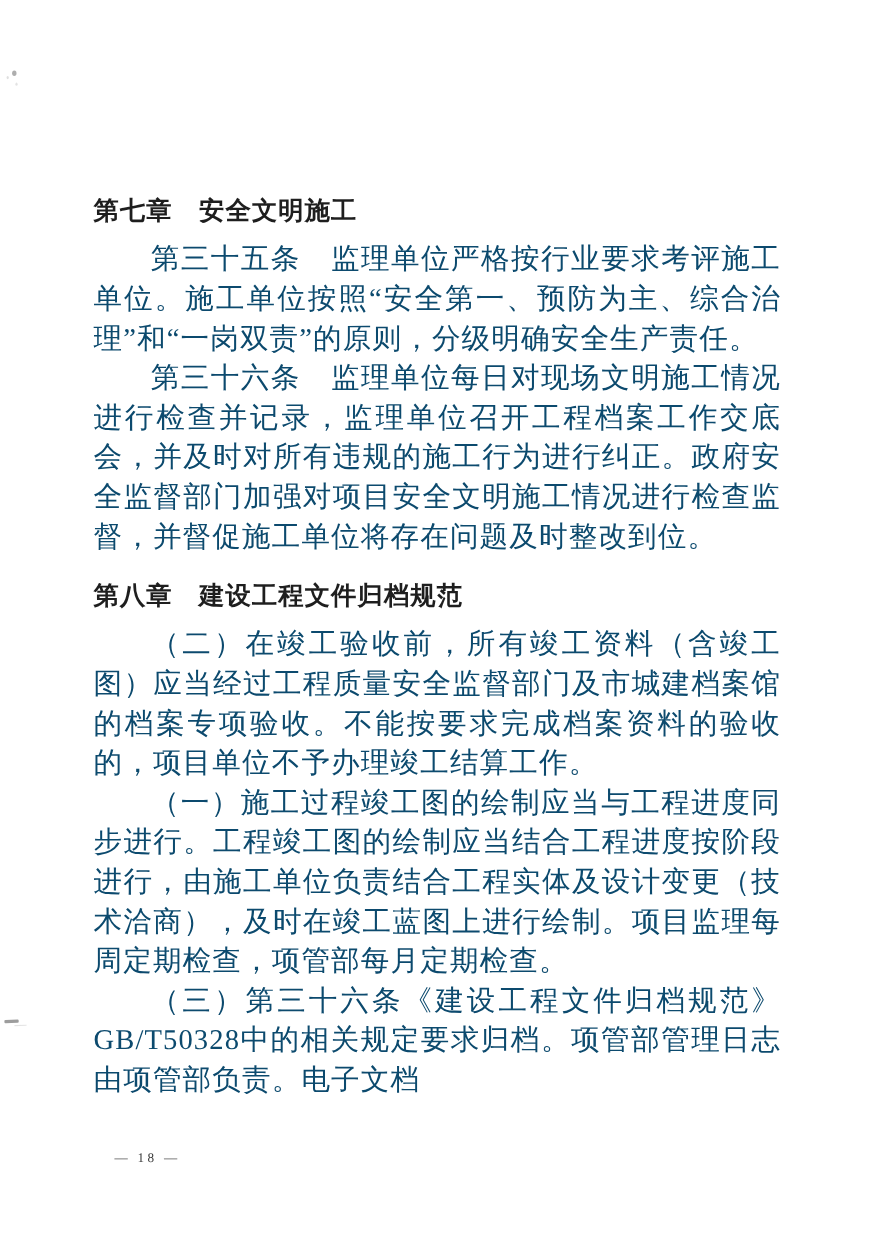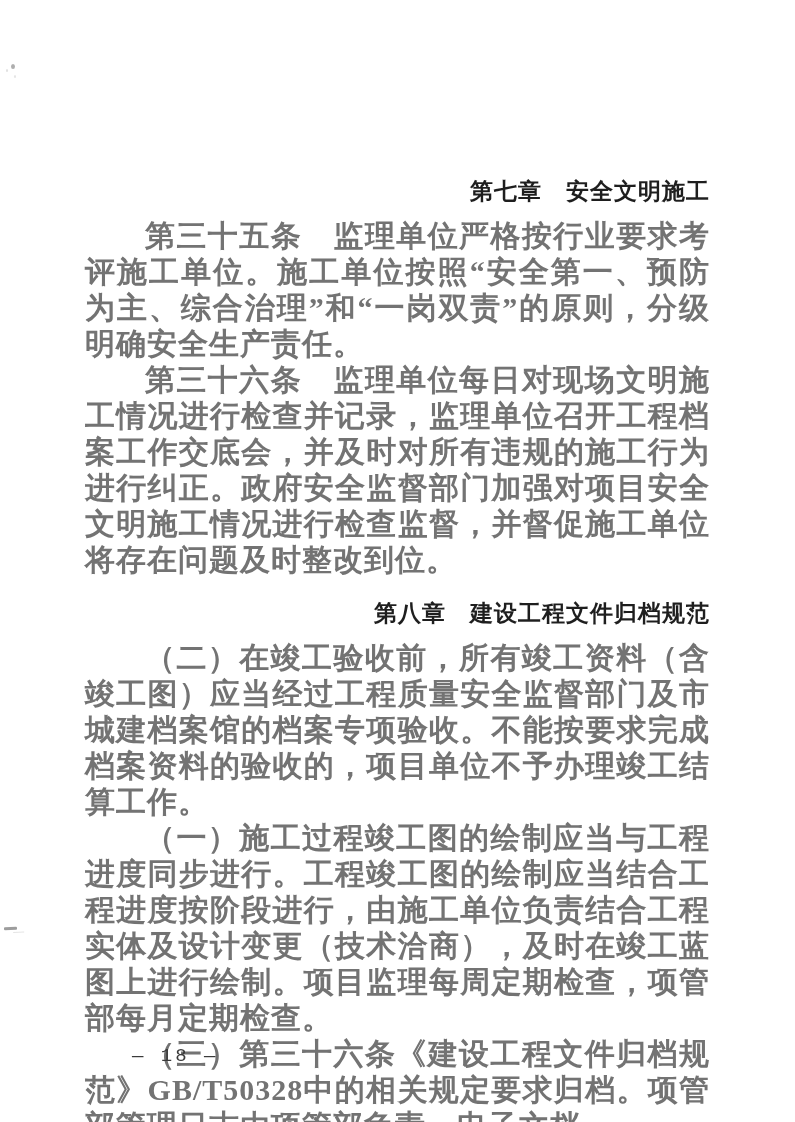--- a/index.html
+++ b/index.html
@@ -17,21 +17,21 @@
     color: #2b2b2b;
   }
   .content {
     position: absolute;
     left: 85px;
     top: 0;
     width: 625px;
   }
   .chapter-heading {
     margin: 0;
-    text-align: right;
+    text-align: left;
     font-family: "Liberation Sans", sans-serif;
     font-weight: bold;
     font-size: 23px;
     line-height: 30px;
     color: #1e1e1e;
     letter-spacing: 1px;
   }
   .chapter-heading.first {
     margin-top: 176px;
     margin-bottom: 12px;
@@ -39,37 +39,36 @@
   .chapter-heading.second {
     margin-top: 20px;
     margin-bottom: 12px;
   }
   .heading-title {
     display: inline-block;
     margin-left: 24px;
   }
   .body-para {
     margin: 0;
-    font-size: 30px;
+    font-size: 26px;
     line-height: 36px;
     letter-spacing: 1px;
     text-indent: 2em;
     text-align: justify;
     text-justify: inter-character;
-    color: #737373;
-    font-weight: bold;
+    color: #0c4a6e;
   }
   .page-number {
     position: absolute;
-    left: 132px;
+    left: 104px;
     top: 1045px;
-    font-size: 19px;
+    font-size: 12px;
     letter-spacing: 3px;
     color: #3a3a3a;
-    font-family: Liberation Mono, monospace;
+    font-family: Liberation Serif, serif;
   }
   
   .artifact {
     position: absolute;
     pointer-events: none;
   }
   .artifact-speck {
     left: 11px;
     top: 64px;
     width: 4px;

